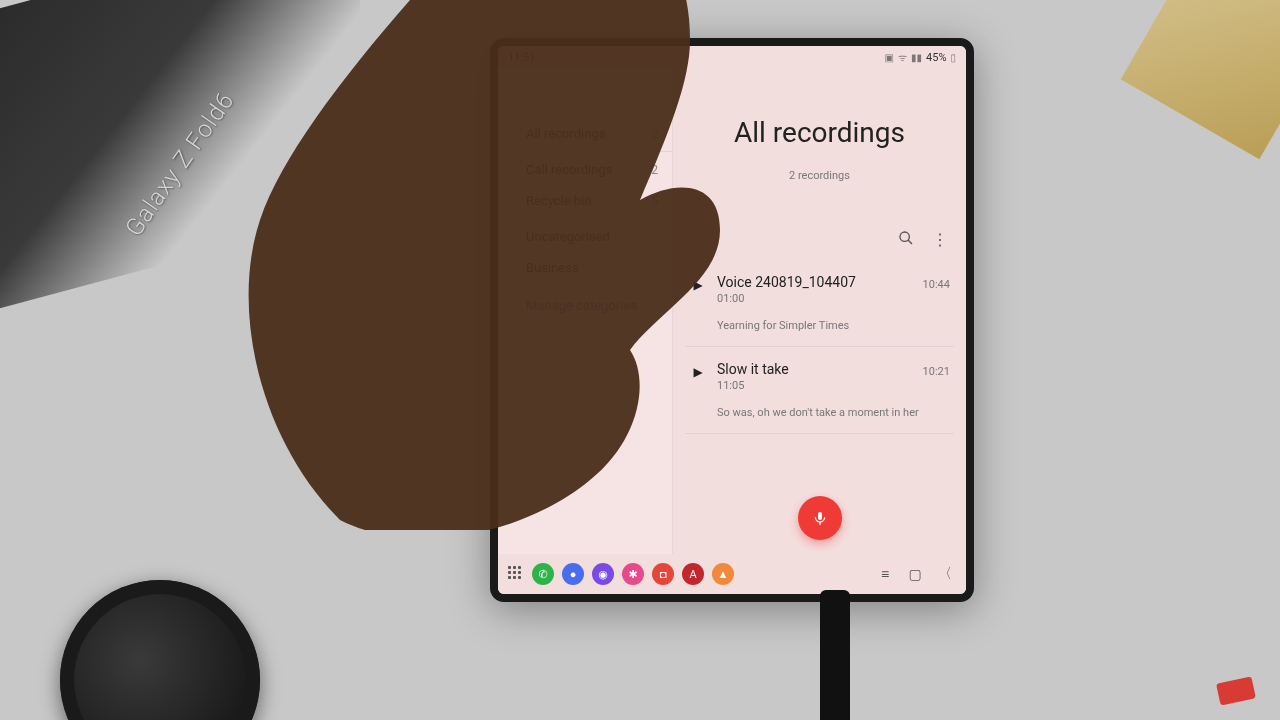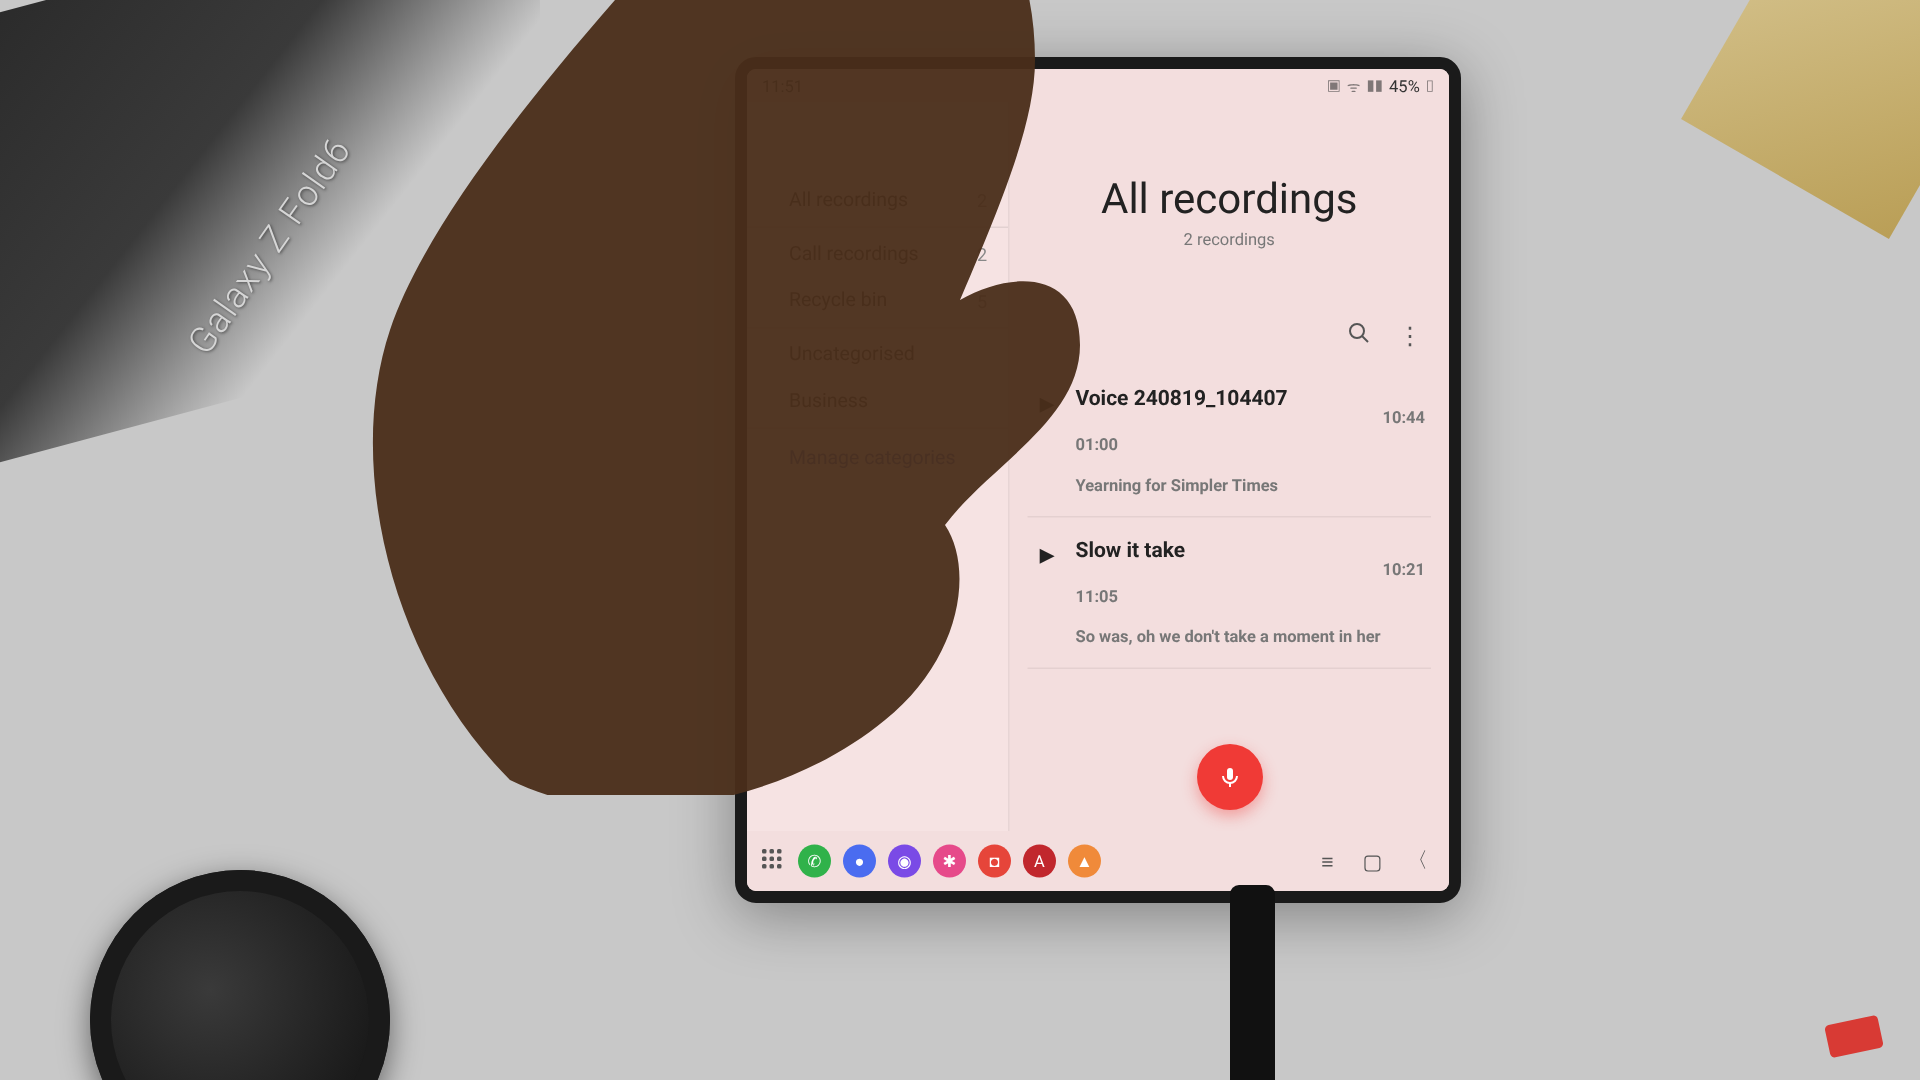--- a/index.html
+++ b/index.html
@@ -82,51 +82,50 @@
     text-align: center;
     font-size: 28px;
     font-weight: 400;
     color: #222;
     margin-top: 48px;
   }
   .page-subtitle {
     text-align: center;
     font-size: 11px;
     color: #777;
-    margin-top: 4px;
+    margin-top: 20px;
   }
   .toolbar {
     display: flex; justify-content: flex-end; gap: 18px;
     margin-top: 48px;
     padding-right: 6px;
     color: #555;
   }
   .toolbar .ticon { font-size: 16px; cursor: pointer; }
   .recordings { margin-top: 10px; }
   .rec-row {
     display: flex; align-items: flex-start; gap: 10px;
     padding: 14px 4px;
     border-bottom: 1px solid rgba(0,0,0,.06);
     position: relative;
-    font-weight: bold;
   }
   .rec-play {
     width: 18px; text-align: center;
     color: #222; font-size: 12px;
     padding-top: 4px;
   }
   .rec-body { flex: 1; min-width: 0; }
   .rec-title { font-size: 14px; color: #222; }
-  .rec-duration { font-size: 11px; color: #777; margin-top: 16px; }
+  .rec-duration { font-size: 11px; color: #777; margin-top: 2px; }
   .rec-snippet {
     font-size: 11px; color: #777; margin-top: 14px;
     white-space: nowrap; overflow: hidden; text-overflow: ellipsis;
   }
   .rec-time {
-    position: absolute; right: 4px; top: 28px;
+    position: absolute; right: 4px; top: 18px;
     font-size: 11px; color: #777;
   }
   .record-btn {
     position: absolute; left: 50%; bottom: 14px;
     transform: translateX(-50%);
     width: 44px; height: 44px; border-radius: 50%;
     background: #f03a36;
     display: flex; align-items: center; justify-content: center;
     color: #fff; font-size: 18px;
     box-shadow: 0 4px 10px rgba(240,58,54,.4);

